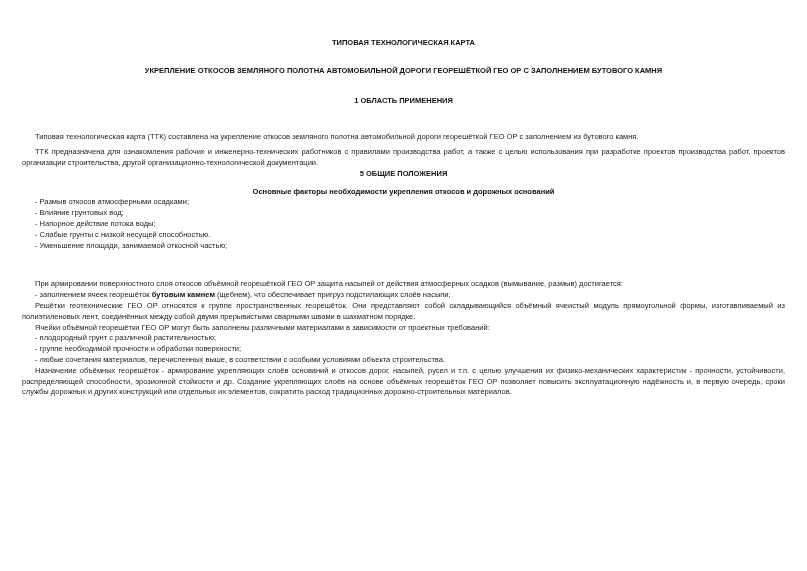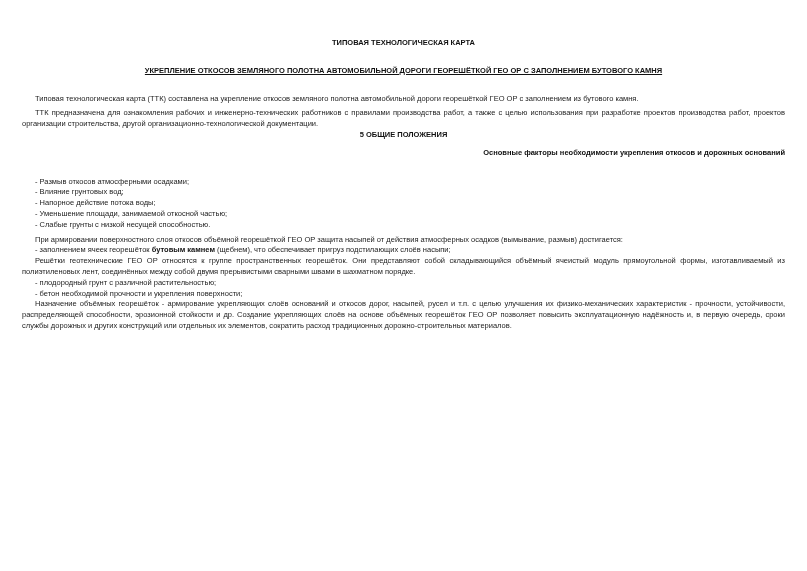--- a/index.html
+++ b/index.html
@@ -17,74 +17,77 @@
     padding: 38px 22px 0 22px;
     font-size: 7.5px;
     line-height: 10.8px;
   }
   .heading {
     font-weight: bold;
     text-align: center;
     font-size: 7.5px;
     color: #111111;
   }
-  .t2 { margin-top: 17px; text-decoration: underline; }
+  .t2 { margin-top: 17px; }
   .h-sec1 { margin-top: 19px; }
   .p {
     text-align: justify;
     text-indent: 13px;
     color: #1c1c1c;
   }
-  .m-p1 { margin-top: 17px; }
+  .m-p1 { margin-top: 26px; }
   .m-p2 { margin-top: 4px; }
-  .m-sub1 { margin-top: 7px; text-align: right; }
-  .m-factors { margin-top: 18px; }
-  .m-p3 { margin-top: 4px; }
+  .m-sub1 { margin-top: 7px; }
+  .m-factors { }
+  .m-p3 { margin-top: 28px; }
   .link {
     color: #2b2bd0;
     text-decoration: none;
     cursor: pointer;
   }
   b { color: #111111; }
 </style>
 </head>
 <body>
 
 <div class="page">
 
   <div class="heading">ТИПОВАЯ ТЕХНОЛОГИЧЕСКАЯ КАРТА</div>
 
   <div class="heading t2">УКРЕПЛЕНИЕ ОТКОСОВ ЗЕМЛЯНОГО ПОЛОТНА АВТОМОБИЛЬНОЙ ДОРОГИ ГЕОРЕШЁТКОЙ ГЕО ОР С ЗАПОЛНЕНИЕМ БУТОВОГО КАМНЯ</div>
 
+  <div class="heading h-sec1">1 ОБЛАСТЬ ПРИМЕНЕНИЯ</div>
 
   <p class="p m-p1">Типовая технологическая карта (ТТК) составлена на укрепление откосов земляного полотна автомобильной дороги георешёткой ГЕО ОР с заполнением из бутового камня.</p>
   <p class="p m-p2">ТТК предназначена для ознакомления рабочих и инженерно-технических работников с правилами производства работ, а также с целью использования при разработке проектов производства работ, проектов организации строительства, другой организационно-технологической документации.</p>
 
   <div class="heading">5 ОБЩИЕ ПОЛОЖЕНИЯ</div>
 
   <div class="heading m-sub1">Основные факторы необходимости укрепления откосов и дорожных оснований</div>
 
   <div class="m-factors">
     <p class="p">- Размыв откосов атмосферными осадками;</p>
     <p class="p">- Влияние грунтовых вод;</p>
     <p class="p">- Напорное действие потока воды;</p>
+    <p class="p">- Слабые грунты с низкой несущей способностью.</p>
     <p class="p">- Уменьшение площади, занимаемой откосной частью;</p>
-    <p class="p">- Слабые грунты с низкой несущей способностью.</p>
   </div>
 
 
   <p class="p m-p3">При армировании поверхностного слоя откосов объёмной георешёткой ГЕО ОР защита насыпей от действия атмосферных осадков (вымывание, размыв) достигается:</p>
 
   <p class="p"><span>- заполнением ячеек георешёток </span><b>бутовым камнем</b><span> (щебнем), что обеспечивает пригруз подстилающих слоёв насыпи;</span></p>
 
 
   <p class="p">Решётки геотехнические ГЕО ОР относятся к группе пространственных георешёток. Они представляют собой складывающийся объёмный ячеистый модуль прямоугольной формы, изготавливаемый из полиэтиленовых лент, соединённых между собой двумя прерывистыми сварными швами в шахматном порядке.</p>
 
+  <p class="p">Ячейки объёмной георешётки ГЕО ОР могут быть заполнены различными материалами в зависимости от проектных требований:</p>
 
   <div>
     <p class="p">- плодородный грунт с различной растительностью;</p>
-    <p class="p">- бетон необходимой прочности и укрепления поверхности;</p>
+    <p class="p">- группе необходимой прочности и обработки поверхности;</p>
+    <p class="p">- любые сочетания материалов, перечисленных выше, в соответствии с особыми условиями объекта строительства.</p>
   </div>
 
   <p class="p">Назначение объёмных георешёток - армирование укрепляющих слоёв оснований и откосов дорог, насыпей, русел и т.п. с целью улучшения их физико-механических характеристик - прочности, устойчивости, распределяющей способности, эрозионной стойкости и др. Создание укрепляющих слоёв на основе объёмных георешёток ГЕО ОР позволяет повысить эксплуатационную надёжность и, в первую очередь, сроки службы дорожных и других конструкций или отдельных их элементов, сократить расход традиционных дорожно-строительных материалов.</p>
 
 
 </div>
 
 </body></html>

